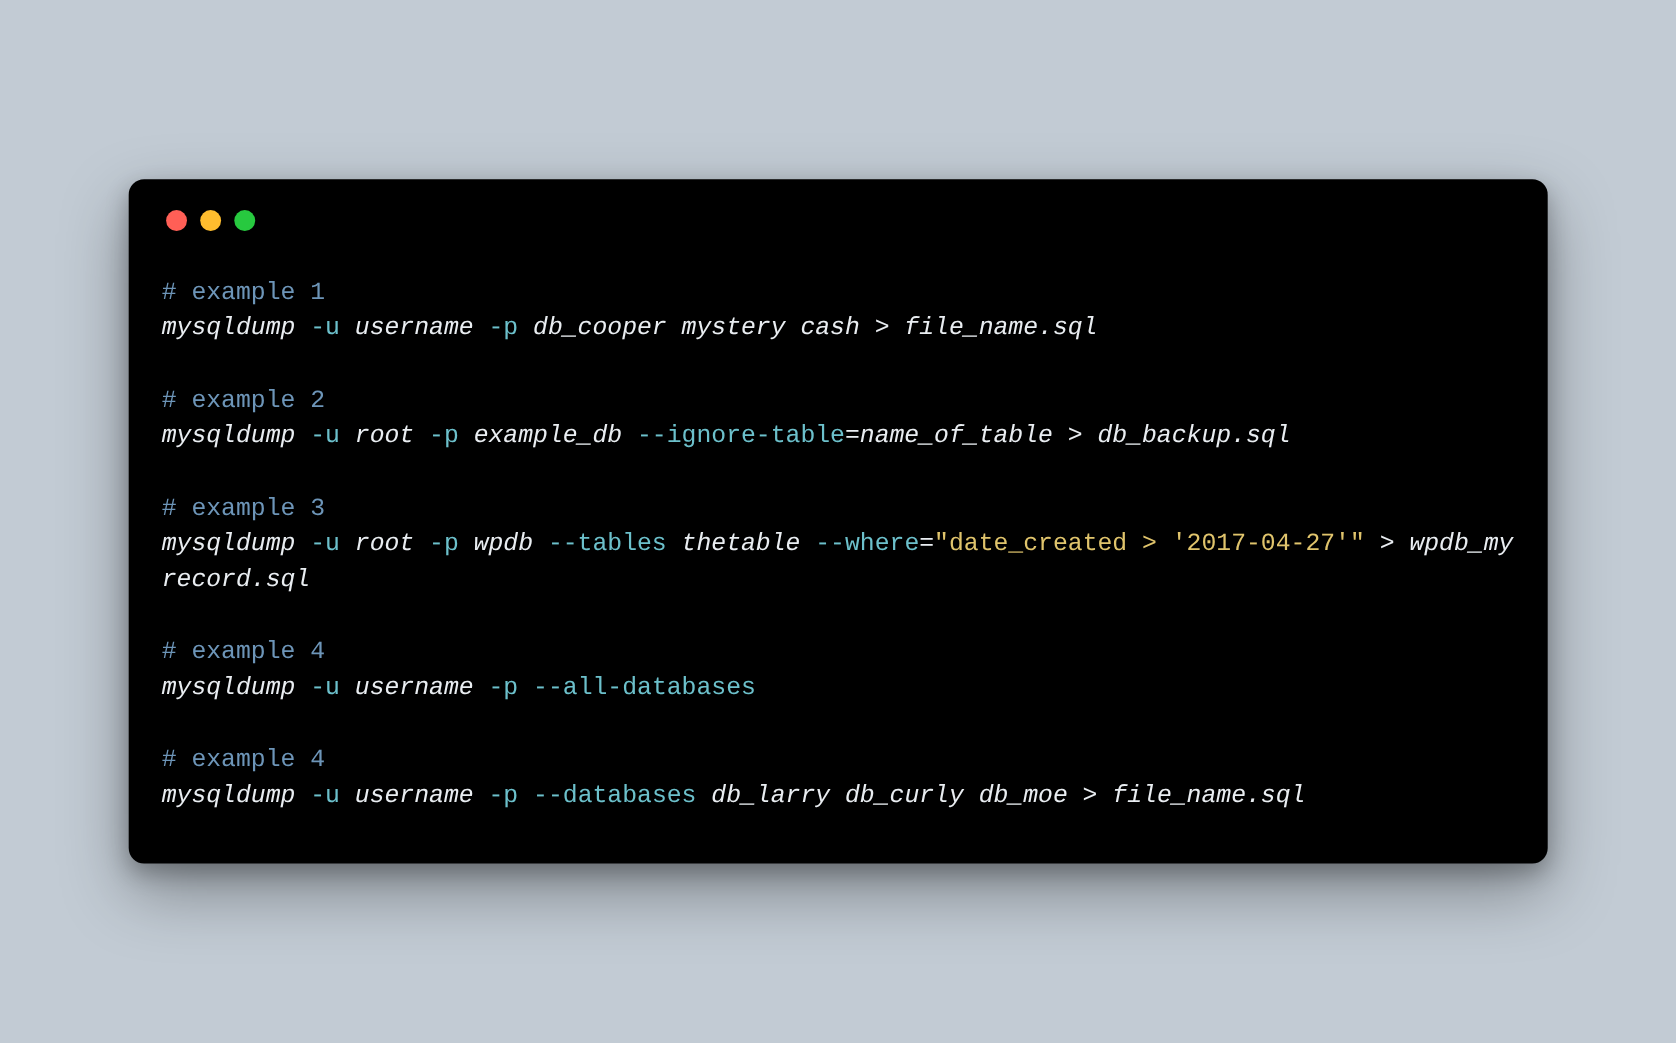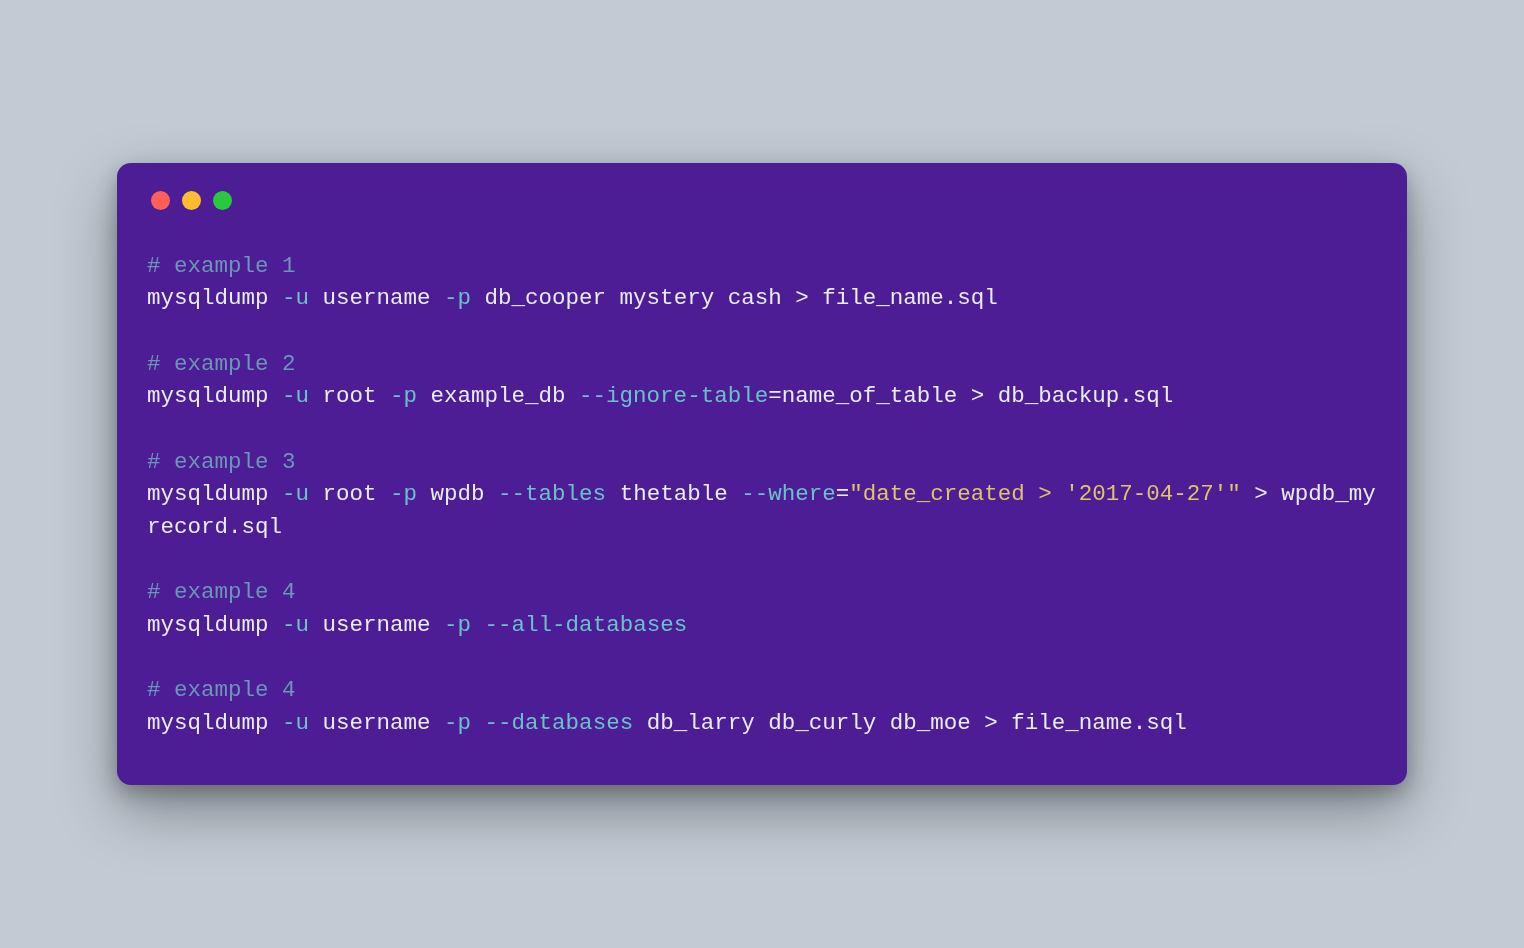--- a/index.html
+++ b/index.html
@@ -7,21 +7,21 @@
     background: #c2cbd4;
     width: 1524px;
     height: 948px;
     display: flex;
     align-items: center;
     justify-content: center;
     font-family: "SF Mono", "Menlo", "Consolas", "Liberation Mono", monospace;
   }
   .window {
     width: 1290px;
-    background: #4c1d95;
+    background: #000000;
     border-radius: 14px;
     box-shadow: 0 25px 60px rgba(0,0,0,0.35), 0 8px 20px rgba(0,0,0,0.25);
     padding: 28px 30px 46px 30px;
   }
   .traffic-lights {
     display: flex;
     gap: 12px;
     margin-bottom: 40px;
     margin-left: 4px;
   }
@@ -36,21 +36,21 @@
   .code {
     font-size: 22.5px;
     line-height: 1.45;
     white-space: pre-wrap;
     word-break: break-all;
     color: #e9edf1;
   }
   .c-comment { color: #6d95b8; }
   .c-flag    { color: #6cc0cb; }
   .c-string  { color: #e0c46c; }
-  .c-plain   { color: #e9edf1; }
+  .c-plain   { color: #e9edf1; font-style: italic; }
 </style>
 </head>
 <body>
 
 <div class="window">
   <div class="traffic-lights">
     <div class="dot red"></div>
     <div class="dot yellow"></div>
     <div class="dot green"></div>
   </div>

